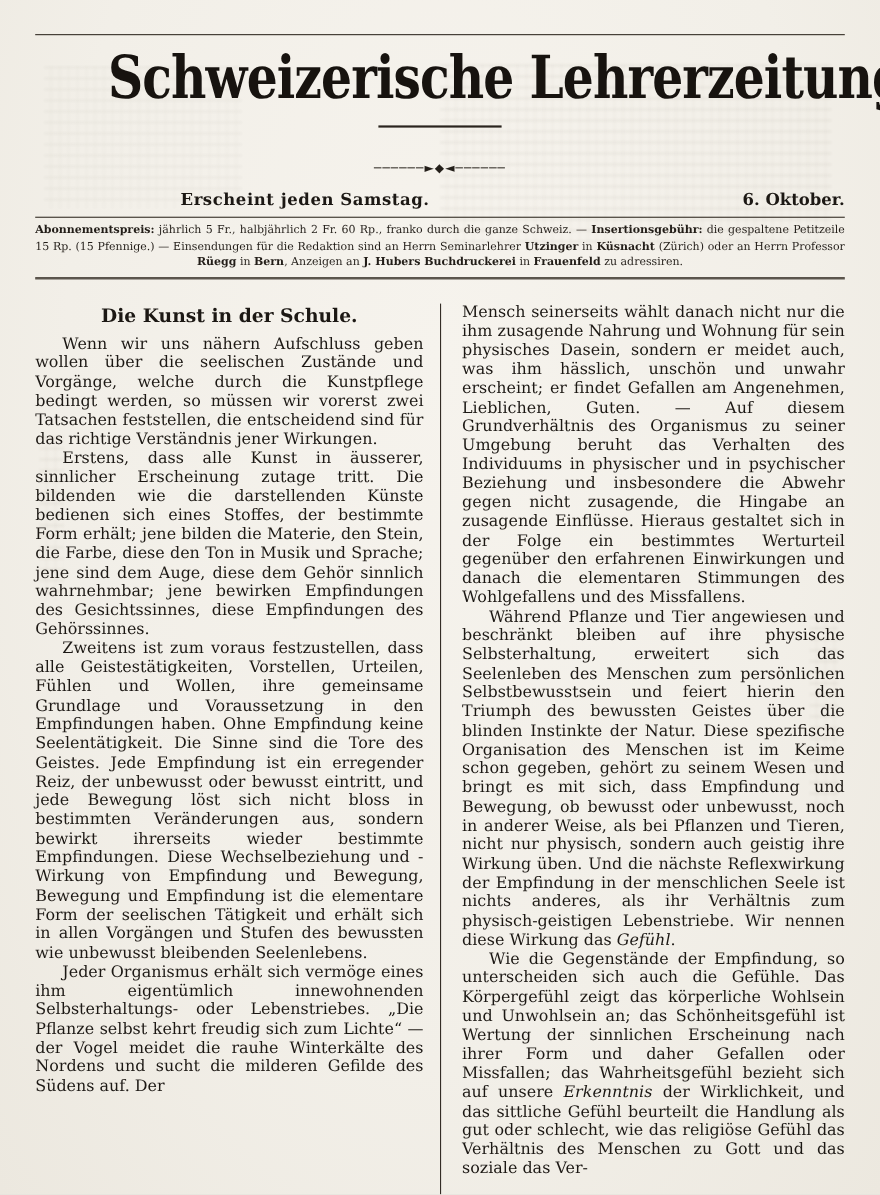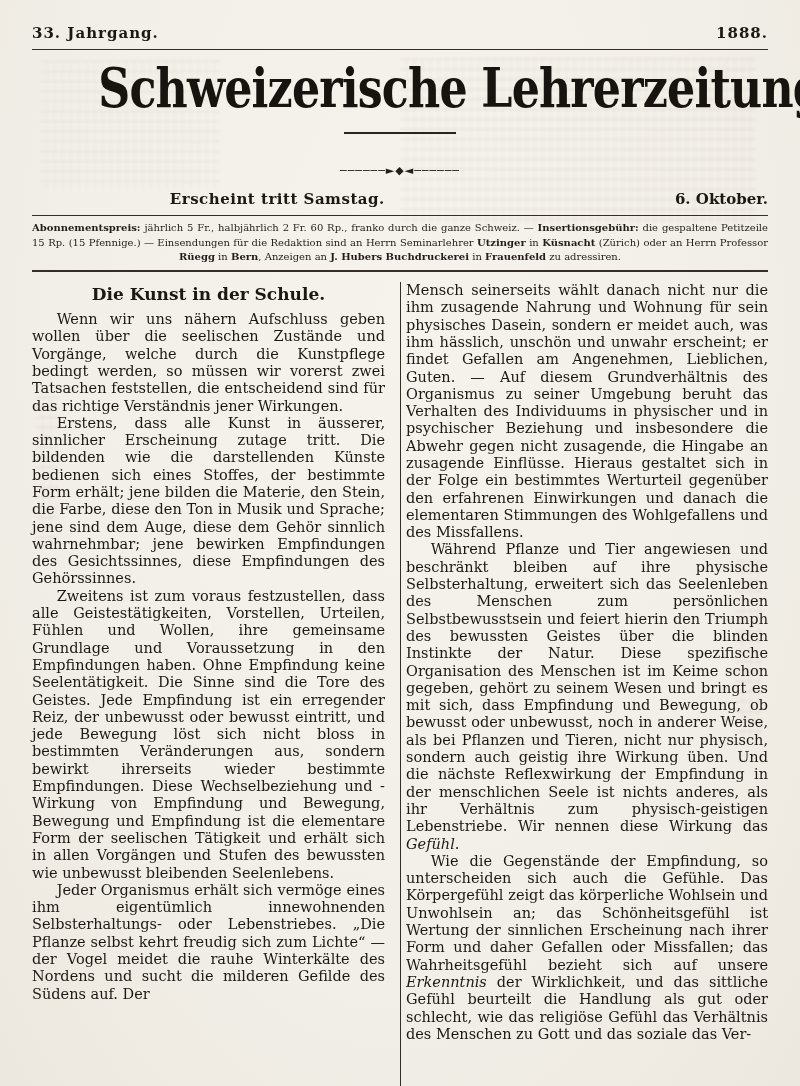--- a/index.html
+++ b/index.html
@@ -51,24 +51,24 @@
 
   .subscription {
     font-size: 10px; line-height: 1.42; color: #221d18;
     text-align: justify; text-align-last: center; margin: 5px 0 6px;
   }
   .contents {
     font-size: 13px; line-height: 1.5; text-align: justify;
     margin: 7px 0 8px; text-indent: 16px;
   }
 
-  .columns { display: flex; flex: 1; min-height: 0; margin-top: 10px; }
+  .columns { display: flex; flex: 1; min-height: 0; margin-top: 22px; }
   .col { width: 50%; }
   .col-left  { padding-right: 15px; }
-  .col-right { padding-left: 5px; border-left: 1px solid #342d26; }
+  .col-right { padding-left: 19px; border-left: 1px solid #342d26; }
 
   .article-title   { text-align: center; font-size: 17px; font-weight: bold; margin: 2px 0 7px; }
   .article-byline  { text-align: center; font-size: 13px; margin: 0 0 10px; }
   .article-chapter { text-align: center; font-size: 14.5px; margin: 0 0 10px; }
 
   .body-p {
     margin: 0; font-size: 14.5px; line-height: 17.3px;
     text-align: justify; text-indent: 1.7em; hyphens: auto;
   }
   .body-p.no-indent { text-indent: 0; }
@@ -76,34 +76,30 @@
 </head>
 <body>
 
 <div class="page">
 
   <div class="ghost ghost-a"></div>
   <div class="ghost ghost-b"></div>
   <div class="ghost ghost-c"></div>
   <div class="ghost ghost-d"></div>
 
-  <div class="topline">
-    <span>33. Jahrgang.</span>
-    <span>1888.</span>
-  </div>
   <hr class="rule rule-top">
 
   <div class="masthead">Schweizerische Lehrerzeitung.</div>
   <hr class="mast-rule">
 
 
   <div class="ornament">──────►◆◄──────</div>
 
   <div class="issue-line">
-    <span class="issue-center">Erscheint tritt Samstag.</span>
+    <span class="issue-center">Erscheint jeden Samstag.</span>
     <span class="issue-right">6. Oktober.</span>
   </div>
   <hr class="rule">
 
   <div class="subscription"><b>Abonnementspreis:</b> jährlich 5 Fr., halbjährlich 2 Fr. 60 Rp., franko durch die ganze Schweiz. — <b>Insertionsgebühr:</b> die gespaltene Petitzeile 15 Rp. (15 Pfennige.) — Einsendungen für die Redaktion sind an Herrn Seminarlehrer <b>Utzinger</b> in <b>Küsnacht</b> (Zürich) oder an Herrn Professor <b>Rüegg</b> in <b>Bern</b>, Anzeigen an <b>J. Hubers Buchdruckerei</b> in <b>Frauenfeld</b> zu adressiren.</div>
   <hr class="rule">
 
   <hr class="rule">
 
   <div class="columns">

